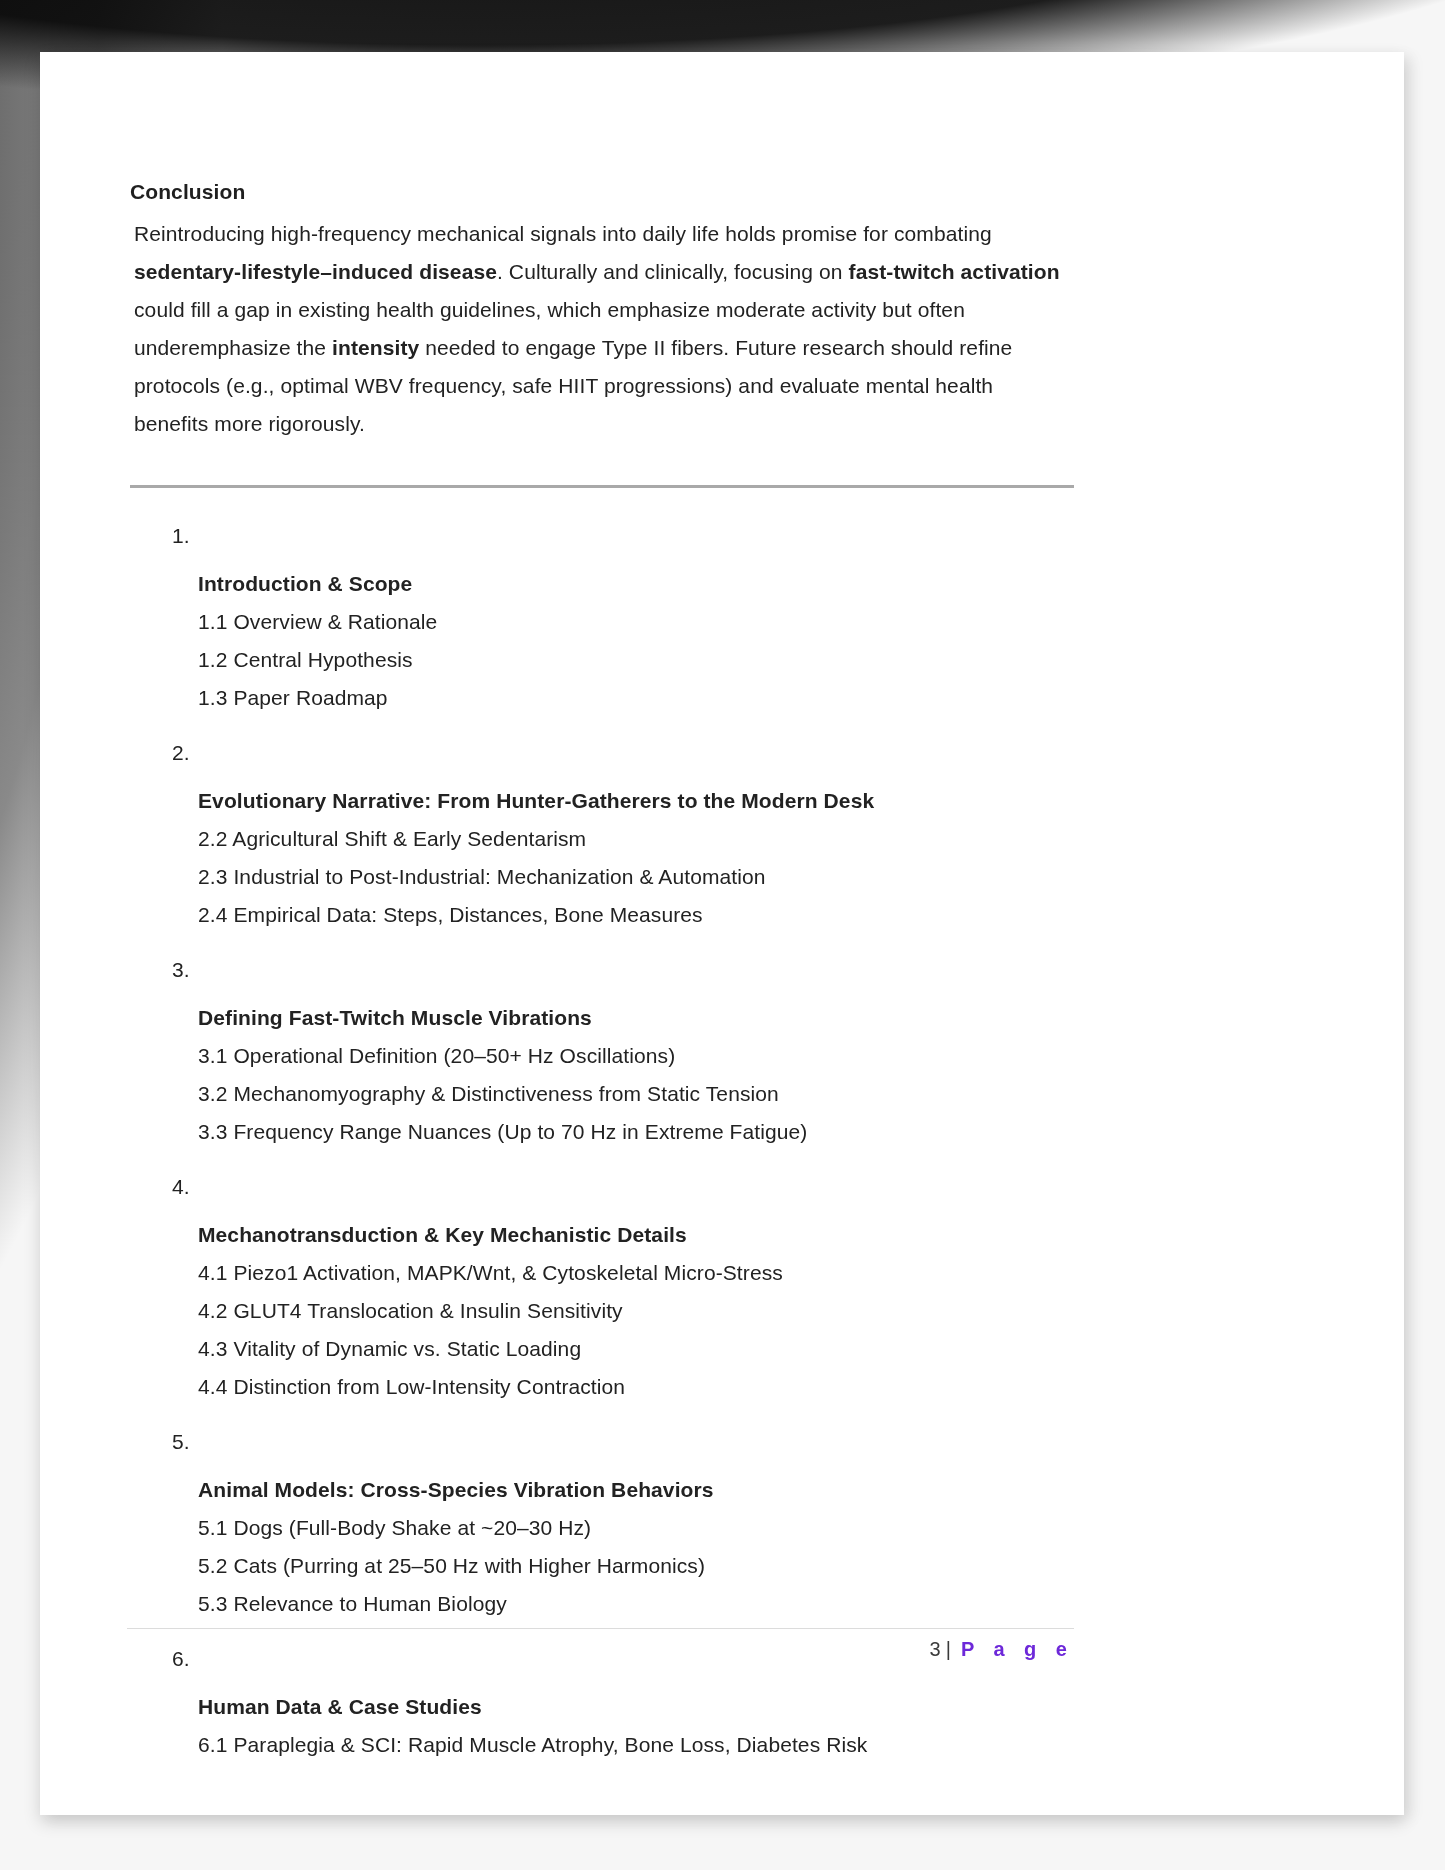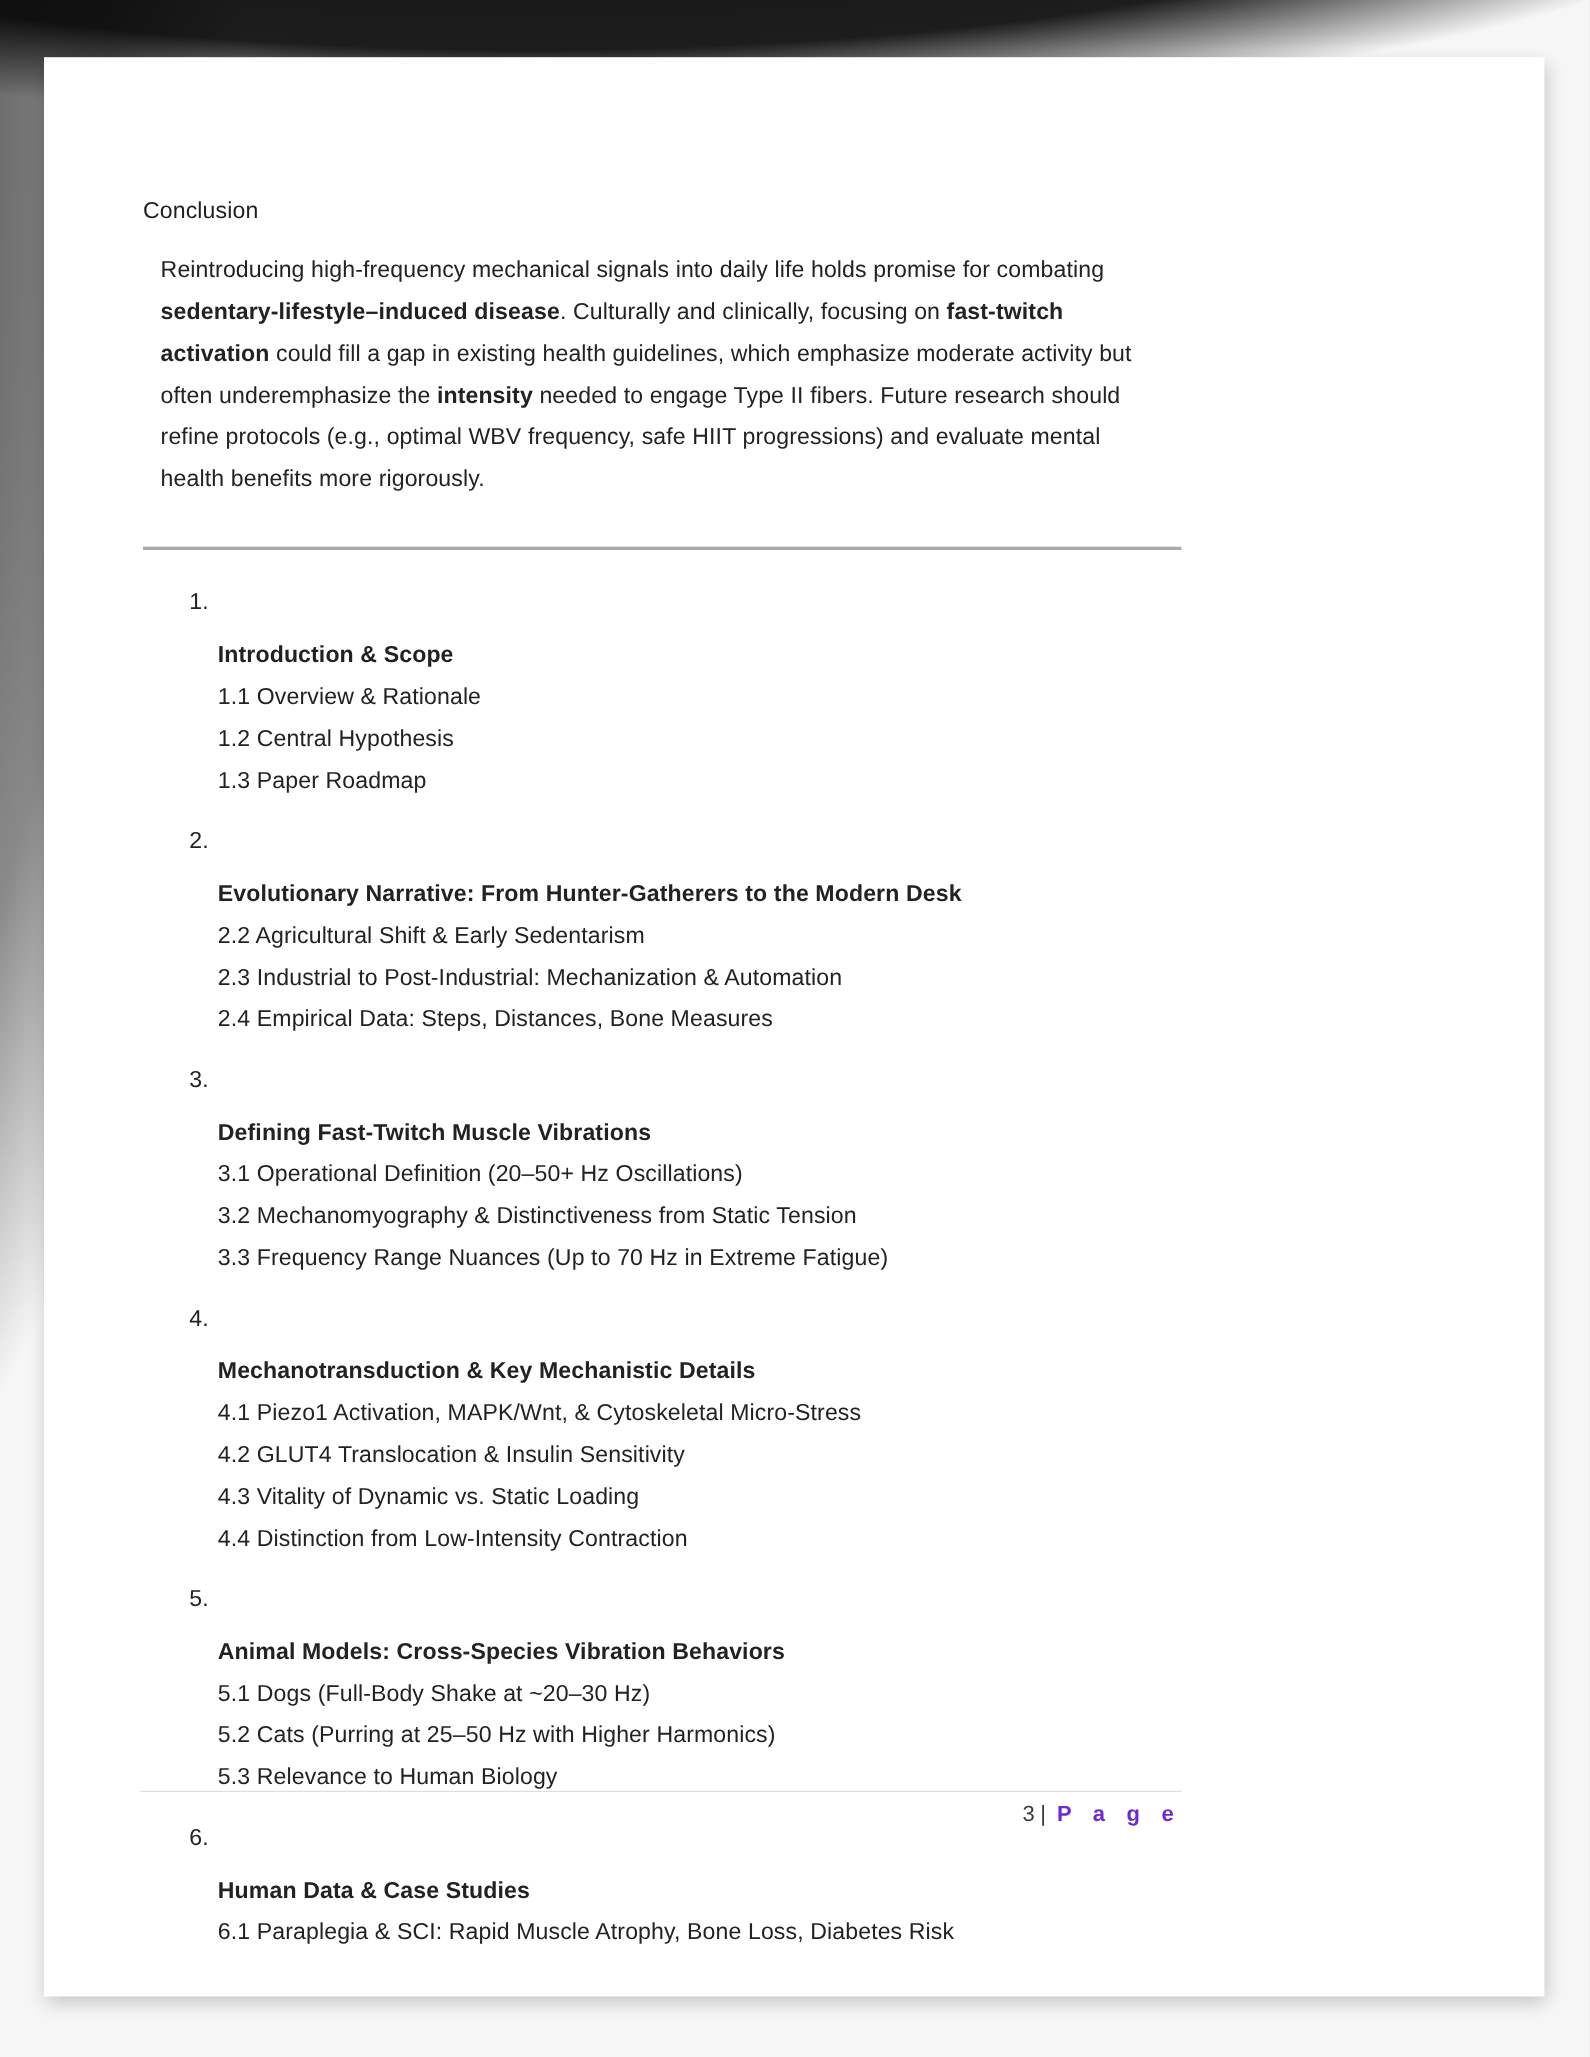--- a/index.html
+++ b/index.html
@@ -39,24 +39,24 @@
     padding: 121px 330px 0 90px;
     color: #222222;
     font-size: 21px;
     line-height: 38px;
     letter-spacing: 0.1px;
   }
   .h-conclusion {
     margin: 0;
     font-size: 21px;
     line-height: 38px;
-    font-weight: normal;
+    font-weight: bold;
     color: #1f1f1f;
   }
-  .para { margin: 16px; }
+  .para { margin: 4px; }
   .para .b { font-weight: bold; }
   .rule {
     border: none;
     height: 3px;
     background: #a9a9a9;
     margin: 42px 0 29px 0;
   }
   .h-toc {
     margin: 0;
     font-size: 21px;

